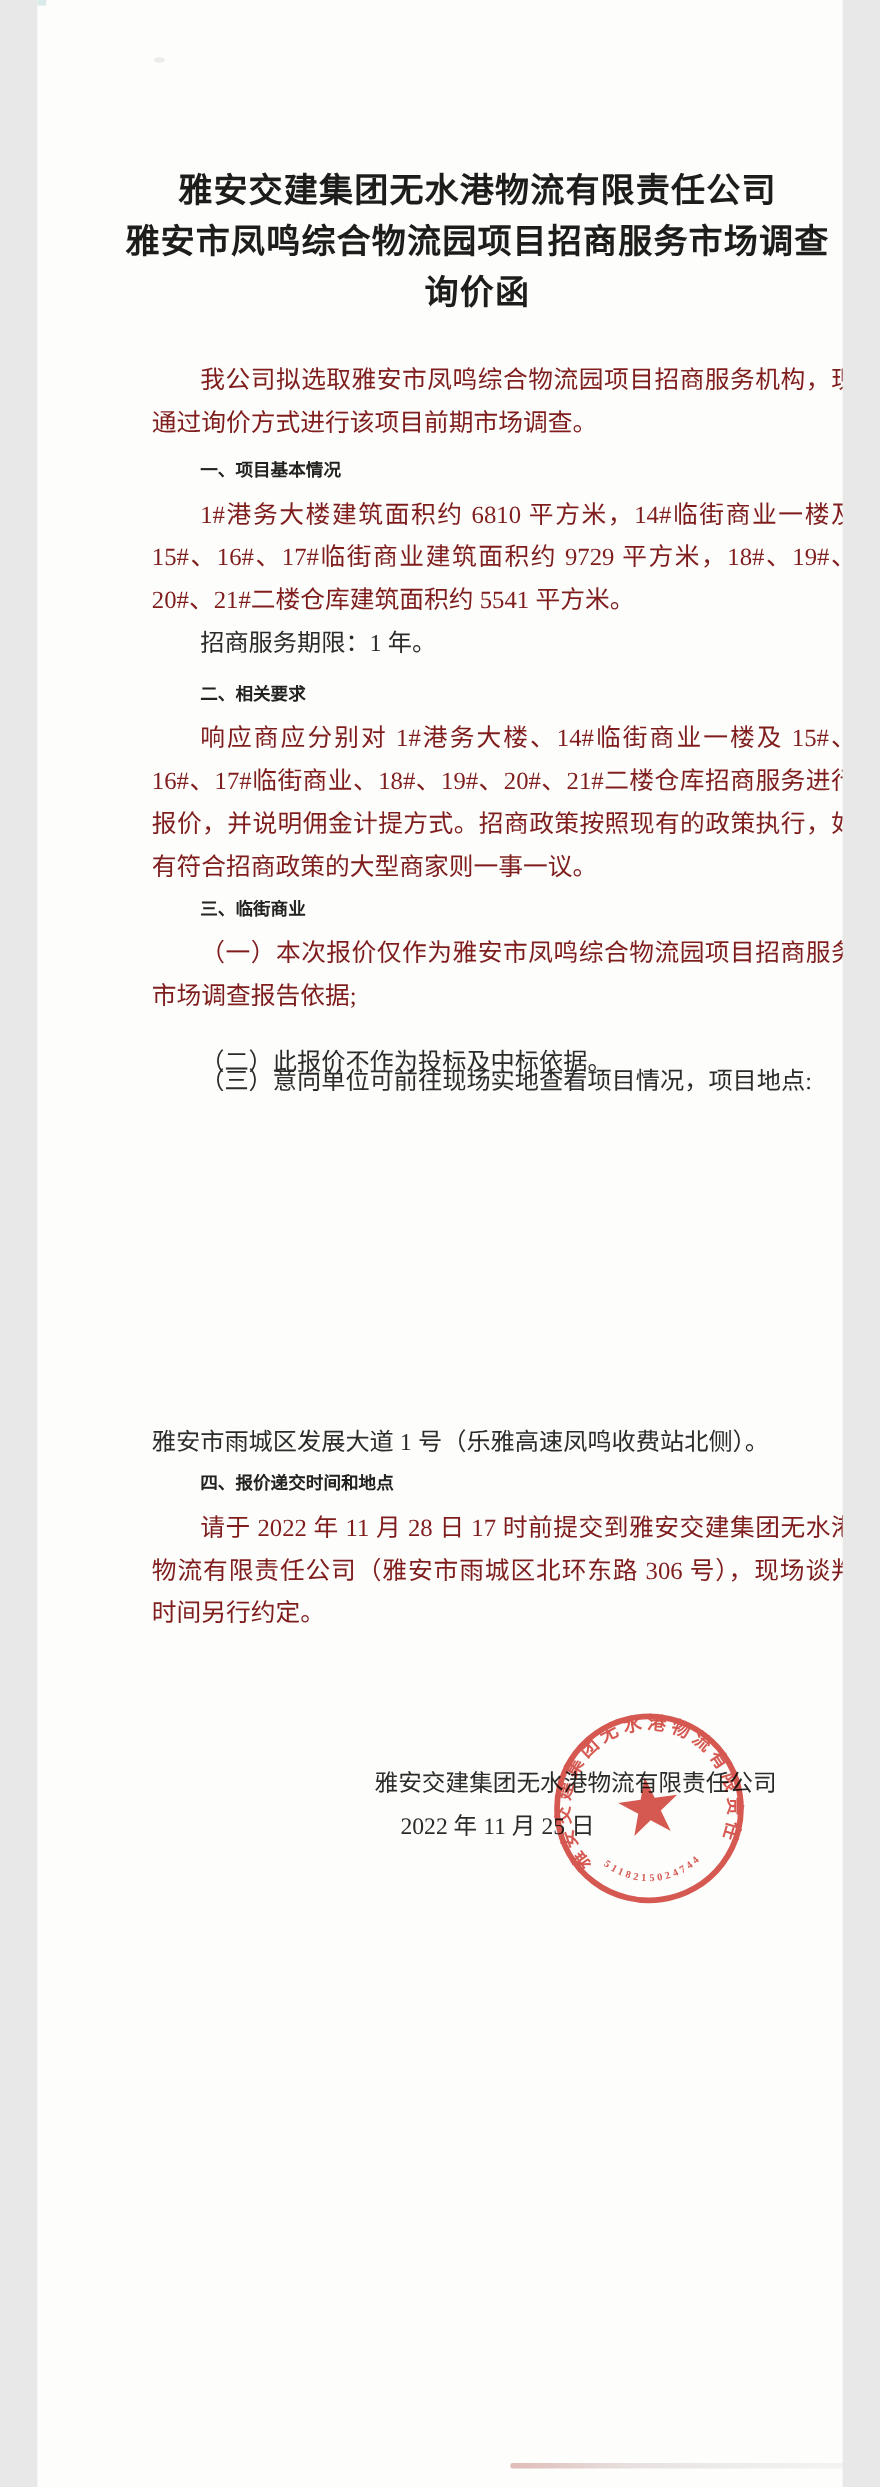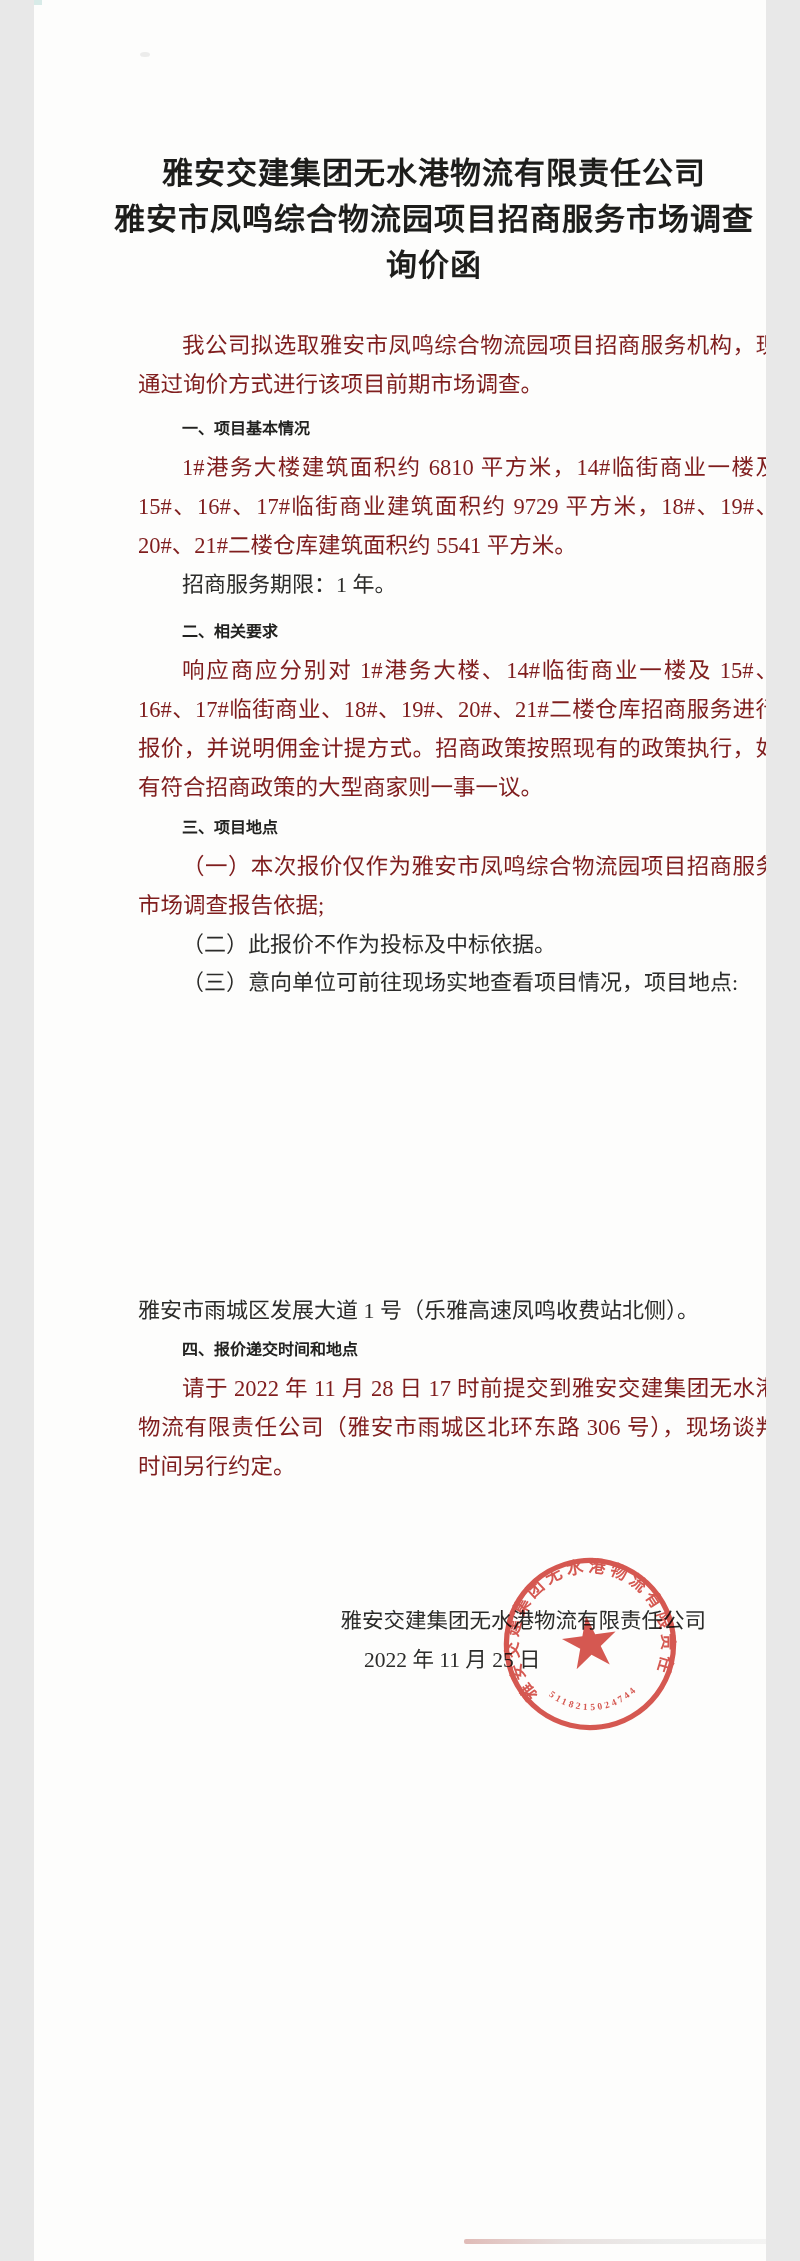--- a/index.html
+++ b/index.html
@@ -102,23 +102,23 @@
 
   <div class="abs body-par" style="top:326px">我公司拟选取雅安市凤鸣综合物流园项目招商服务机构，现通过询价方式进行该项目前期市场调查。</div>
 
   <div class="abs heading" style="top:409px">一、项目基本情况</div>
   <div class="abs body-par" style="top:448px">1#港务大楼建筑面积约 6810 平方米，14#临街商业一楼及15#、16#、17#临街商业建筑面积约 9729 平方米，18#、19#、20#、21#二楼仓库建筑面积约 5541 平方米。</div>
   <div class="abs body-line" style="top:565px">招商服务期限：1 年。</div>
 
   <div class="abs heading" style="top:612px">二、相关要求</div>
   <div class="abs body-par" style="top:651px">响应商应分别对 1#港务大楼、14#临街商业一楼及 15#、16#、17#临街商业、18#、19#、20#、21#二楼仓库招商服务进行报价，并说明佣金计提方式。招商政策按照现有的政策执行，如有符合招商政策的大型商家则一事一议。</div>
 
-  <div class="abs heading" style="top:808px">三、项目地点</div>
+  <div class="abs heading" style="top:808px">三、临街商业</div>
   <div class="abs body-par" style="top:847px">（一）本次报价仅作为雅安市凤鸣综合物流园项目招商服务市场调查报告依据;</div>
-  <div class="abs body-line" style="top:925px">（二）此报价不作为投标及中标依据。</div>
+  <div class="abs body-line" style="top:946px">（二）此报价不作为投标及中标依据。</div>
   <div class="abs body-line" style="top:963px">（三）意向单位可前往现场实地查看项目情况，项目地点:</div>
 
   <div class="abs body-line no-indent" style="top:1291px">雅安市雨城区发展大道 1 号（乐雅高速凤鸣收费站北侧）。</div>
 
   <div class="abs heading" style="top:1330px">四、报价递交时间和地点</div>
   <div class="abs body-par" style="top:1369px">请于 2022 年 11 月 28 日 17 时前提交到雅安交建集团无水港物流有限责任公司（雅安市雨城区北环东路 306 号），现场谈判时间另行约定。</div>
 
 
   <div class="abs sig-company" style="top:1602px">雅安交建集团无水港物流有限责任公司</div>
   <div class="abs sig-date" style="top:1641px">2022 年 11 月 25 日</div>

